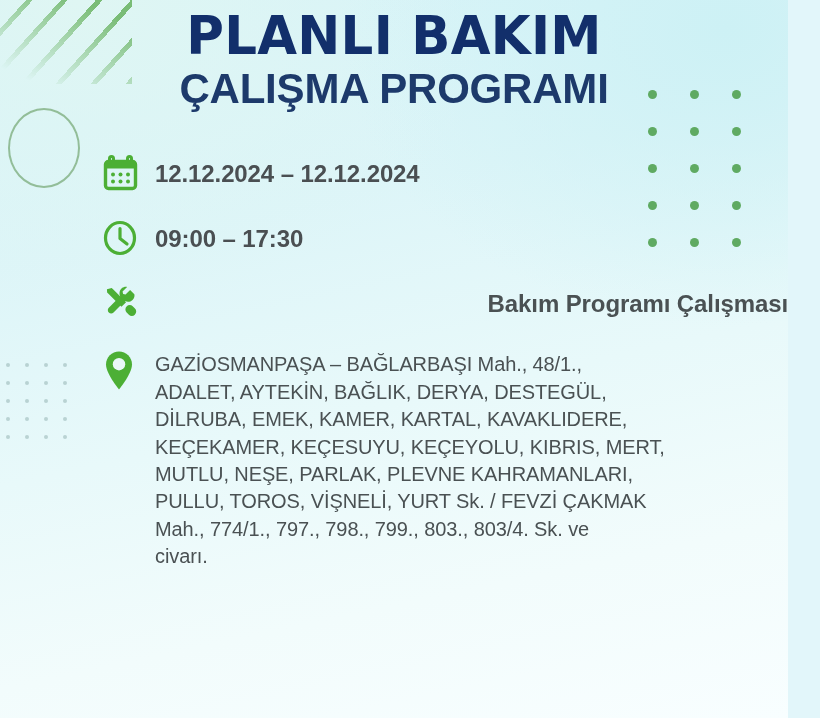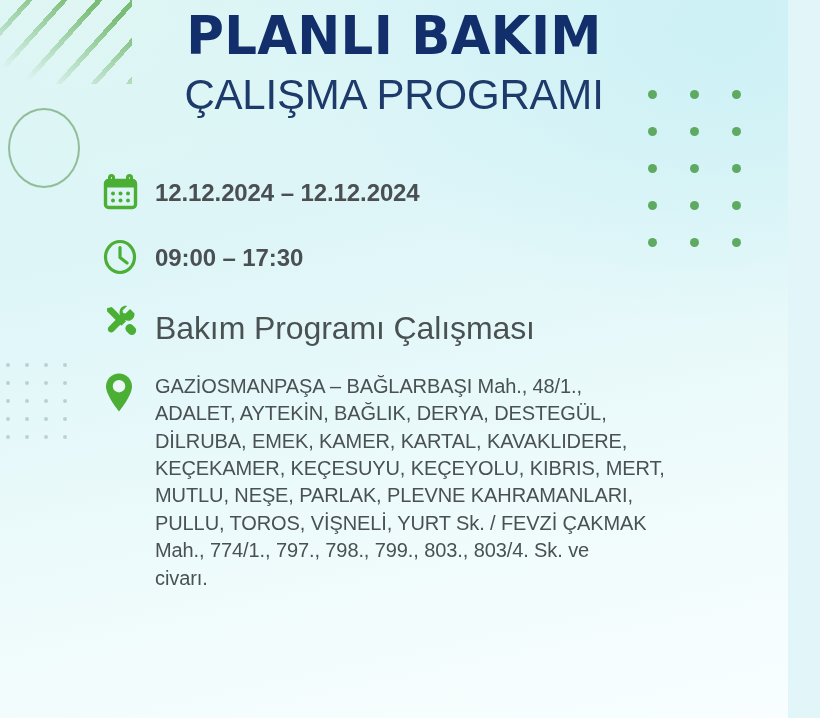--- a/index.html
+++ b/index.html
@@ -87,33 +87,33 @@
     font-size: 53px;
     font-weight: 900;
     letter-spacing: 0.3px;
     color: #122f6b;
     line-height: 1.06;
     font-family: "DejaVu Sans", sans-serif;
     transform: scaleX(0.97);
   }
 
   #title-sub {
-    margin-top: 8px;
+    margin-top: 2px;
     font-size: 42px;
-    font-weight: 400;
+    font-weight: 700;
     letter-spacing: -0.2px;
     color: #1d3a6b;
     line-height: 1.1;
     font-family: "Liberation Sans", sans-serif;
   }
 
   
   #info {
     position: relative;
-    margin-top: 55px;
+    margin-top: 42px;
     padding-left: 103px;
   }
 
   .info-row {
     display: flex;
     align-items: flex-start;
     margin-bottom: 21px;
   }
   .info-row:last-child { margin-bottom: 0; }
 
@@ -139,23 +139,24 @@
   }
 
   #row-date .row-text,
   #row-time .row-text {
     font-weight: 700;
     color: #4a4f52;
     font-size: 24px;
   }
 
   #row-type .row-text {
-    font-weight: 400;
+    font-weight: 700;
     color: #4a5153;
-    font-size: 32px;
+    font-size: 24px;
+    text-align: right;
   }
 
   #row-location .row-text {
     font-weight: 400;
     color: #4a5153;
     font-size: 20px;
     line-height: 1.37;
     max-width: 640px;
     padding-top: 2px;
     white-space: pre-line;

